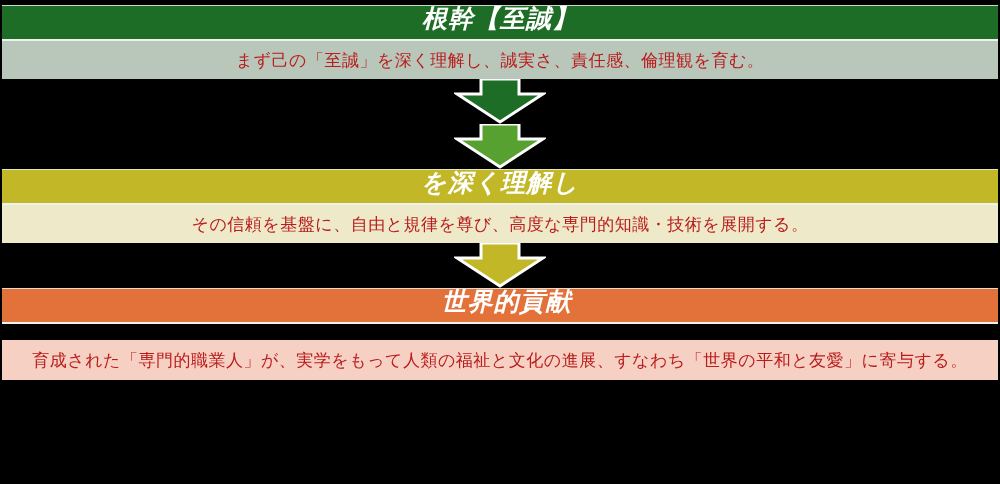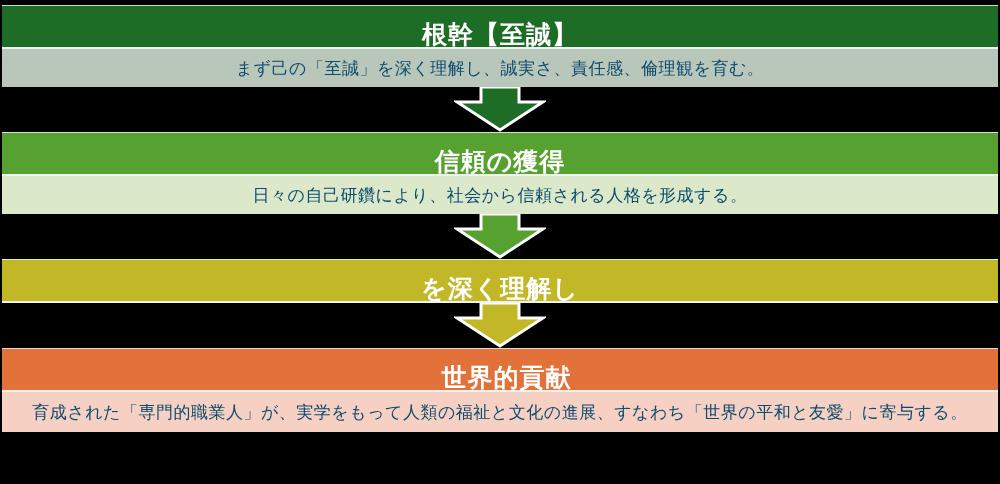--- a/index.html
+++ b/index.html
@@ -12,40 +12,41 @@
   .diagram{
     width:996px;
     margin:0 2px;
     padding-top:5px;
     display:flex;
     flex-direction:column;
     align-items:stretch;
   }
   .step{width:100%;}
   .step-header{
-    height:44px;
-    display:flex;align-items:flex-end;justify-content:center;
+    height:36px;
+    display:flex;align-items:flex-start;justify-content:center;
     border-top:1px solid rgba(230,238,230,0.85);
     border-bottom:2px solid #eef2ee;
     box-sizing:border-box;
+    font-style:italic;
   }
   .step-title{
     color:#ffffff;
     font-size:25px;
     font-weight:bold;
     letter-spacing:1px;
     line-height:1;
   }
   .step-desc{
     height:38px;
     display:flex;align-items:center;justify-content:center;
   }
   .step4 .step-desc{height:40px;}
   .step-desc-text{
-    color:#0c4a6e;
+    color:#b91c1c;
     font-size:17px;
     font-weight:500;
     letter-spacing:0.5px;
     line-height:1;
     white-space:nowrap;
   }
   .arrow-gap{
     height:45px;
     display:flex;align-items:center;justify-content:center;
   }
@@ -64,49 +65,44 @@
       <span class="step-desc-text">まず己の「至誠」を深く理解し、誠実さ、責任感、倫理観を育む。</span>
     </div>
   </div>
 
   <div class="arrow-gap">
     <svg viewBox="0 0 92 45">
       <polygon points="27,0 65,0 65,15 89,15 46,43 3,15 27,15" stroke="#ffffff" stroke-width="3" stroke-linejoin="miter" fill="#1e6d26"></polygon>
     </svg>
   </div>
 
-  <div class="step step2">
-    <div class="step-header" style="background-color: rgb(86, 161, 47);">
-      <span class="step-title">信頼の獲得</span>
-    </div>
-    <div class="step-desc" style="background-color: rgb(220, 232, 202);">
-      <span class="step-desc-text">日々の自己研鑽により、社会から信頼される人格を形成する。</span>
-    </div>
-  </div>
 
   <div class="arrow-gap">
     <svg viewBox="0 0 92 45">
       <polygon points="27,0 65,0 65,15 89,15 46,43 3,15 27,15" stroke="#ffffff" stroke-width="3" stroke-linejoin="miter" fill="#56a12f"></polygon>
     </svg>
   </div>
 
   <div class="step step3">
     <div class="step-header" style="background-color: rgb(194, 183, 38);">
       <span class="step-title">を深く理解し</span>
+    </div>
+    <div class="step-desc" style="background-color: rgb(238, 233, 200);">
+      <span class="step-desc-text">その信頼を基盤に、自由と規律を尊び、高度な専門的知識・技術を展開する。</span>
     </div>
   </div>
 
   <div class="arrow-gap">
     <svg viewBox="0 0 92 45">
       <polygon points="27,0 65,0 65,15 89,15 46,43 3,15 27,15" stroke="#ffffff" stroke-width="3" stroke-linejoin="miter" fill="#c2b726"></polygon>
     </svg>
   </div>
 
   <div class="step step4">
     <div class="step-header" style="background-color: rgb(226, 113, 58); padding-left: 13px;">
       <span class="step-title">世界的貢献</span>
     </div>
-    <div class="step-desc" style="background-color: rgb(246, 209, 195);">
+    <div class="step-desc" style="background-color: rgb(246, 209, 195); margin-top: 16px;">
       <span class="step-desc-text">育成された「専門的職業人」が、実学をもって人類の福祉と文化の進展、すなわち「世界の平和と友愛」に寄与する。</span>
     </div>
   </div>
 
 </div>
 
 </body></html>

